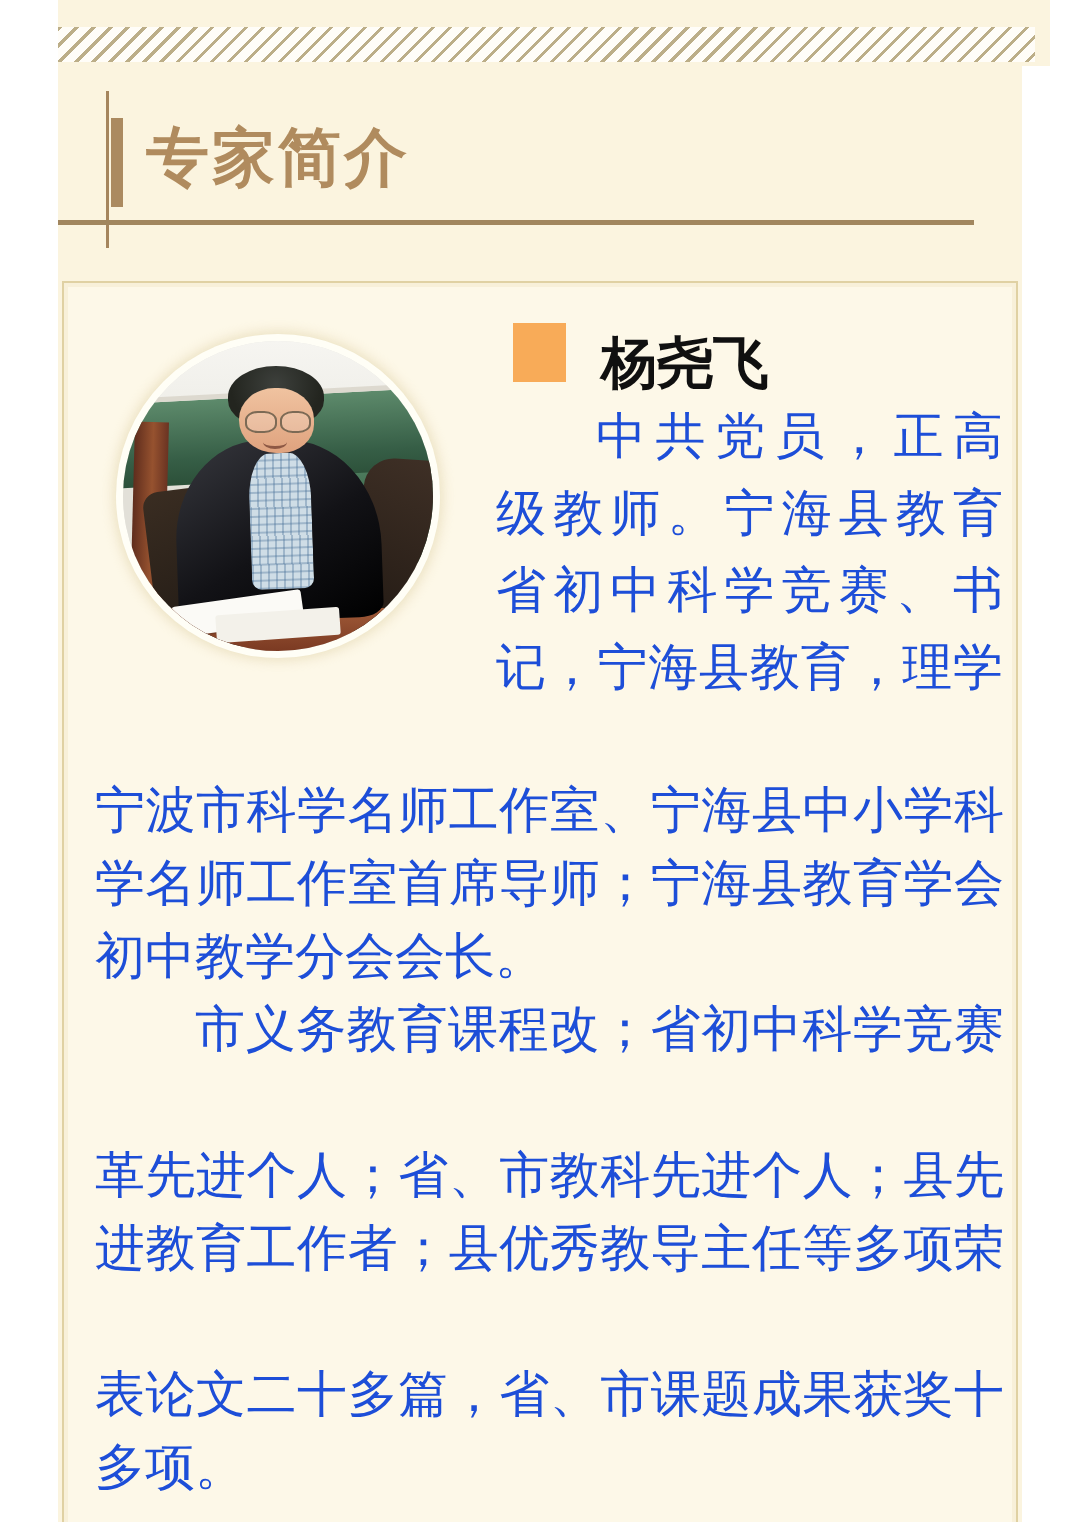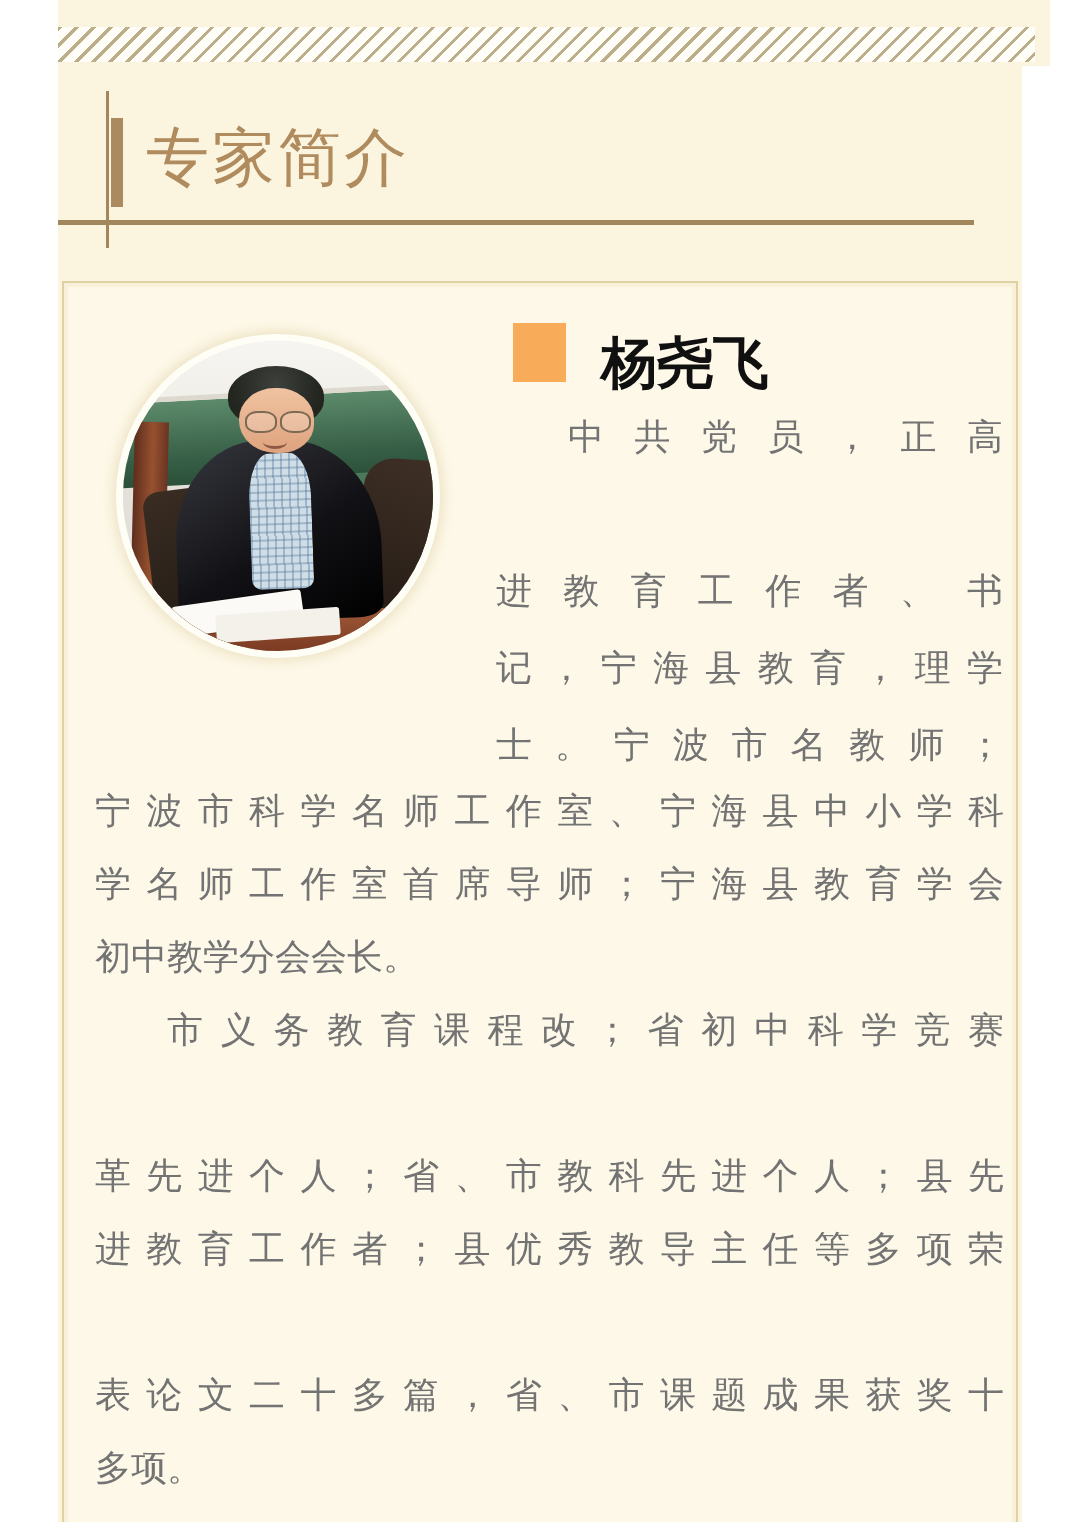--- a/index.html
+++ b/index.html
@@ -18,21 +18,21 @@
     position:absolute;left:58px;top:27px;width:977px;height:35px;
     background-color:#fffdf8;
     background-image:repeating-linear-gradient(135deg,#bcae88 0 3px,transparent 3px 12px);
   }
 
   
   .title-vline{position:absolute;left:106px;top:91px;width:3px;height:157px;background:#a5855d;}
   .title-vbar{position:absolute;left:111px;top:118px;width:12px;height:89px;background:#ab8a60;}
   .page-title{
     position:absolute;left:146px;top:122px;margin:0;
-    font-size:63px;font-weight:normal;letter-spacing:3px;color:#b08b5e;line-height:70px;
+    font-size:63px;font-weight:bold;letter-spacing:3px;color:#b08b5e;line-height:70px;
   }
   .title-hline{position:absolute;left:58px;top:220px;width:916px;height:5px;background:#a1865e;}
 
   
   .card{
     position:absolute;left:62px;top:281px;width:952px;height:1300px;
     background:#fdf8e8;border:2px solid #e0d1a3;
     box-shadow:inset 0 0 0 4px rgba(230,215,165,0.22);
   }
 
@@ -83,21 +83,21 @@
   
   .name-square{position:absolute;left:513px;top:323px;width:53px;height:59px;background:#f8ab58;}
   .expert-name{
     position:absolute;left:589px;top:318px;margin:12px;
     font-size:56px;font-weight:bold;color:#101010;line-height:66px;
   }
 
   
   .bline{
     position:absolute;left:95px;width:909px;height:73px;
-    font-size:36px;line-height:73px;color:#737373;
+    font-size:50px;line-height:73px;color:#1d4ed8;
     text-align:justify;text-align-last:justify;white-space:nowrap;
   }
   .bline.side{left:496px;width:507px;}
   .bline.indent{text-indent:2em;}
   .bline.leftal{text-align:right;text-align-last:left;}
 </style>
 </head>
 <body>
 
 <div class="stage">
@@ -132,23 +132,23 @@
       <div class="ph ph-smile"></div>
       <div class="ph ph-paper1"></div>
       <div class="ph ph-paper2"></div>
     </div>
   </div>
 
   <div class="name-square"></div>
   <h2 class="expert-name">杨尧飞</h2>
 
   <div class="bline side indent" style="top:400px">中共党员，正高</div>
-  <div class="bline side" style="top:554px">进教育工作者、书</div>
+  <div class="bline side" style="top:477px">级教师。宁海县教育</div>
+  <div class="bline side" style="top:554px">省初中科学竞赛、书</div>
   <div class="bline side" style="top:631px">记，宁海县教育，理学</div>
-  <div class="bline side" style="top:708px">士。宁波市名教师；</div>
   <div class="bline" style="top:774px">宁波市科学名师工作室、宁海县中小学科</div>
   <div class="bline" style="top:847px">学名师工作室首席导师；宁海县教育学会</div>
   <div class="bline leftal" style="top:920px">初中教学分会会长。</div>
   <div class="bline indent" style="top:993px">市义务教育课程改；省初中科学竞赛</div>
   <div class="bline" style="top:1139px">革先进个人；省、市教科先进个人；县先</div>
   <div class="bline" style="top:1212px">进教育工作者；县优秀教导主任等多项荣</div>
   <div class="bline" style="top:1358px">表论文二十多篇，省、市课题成果获奖十</div>
   <div class="bline leftal" style="top:1431px">多项。</div>
 
 </div>

